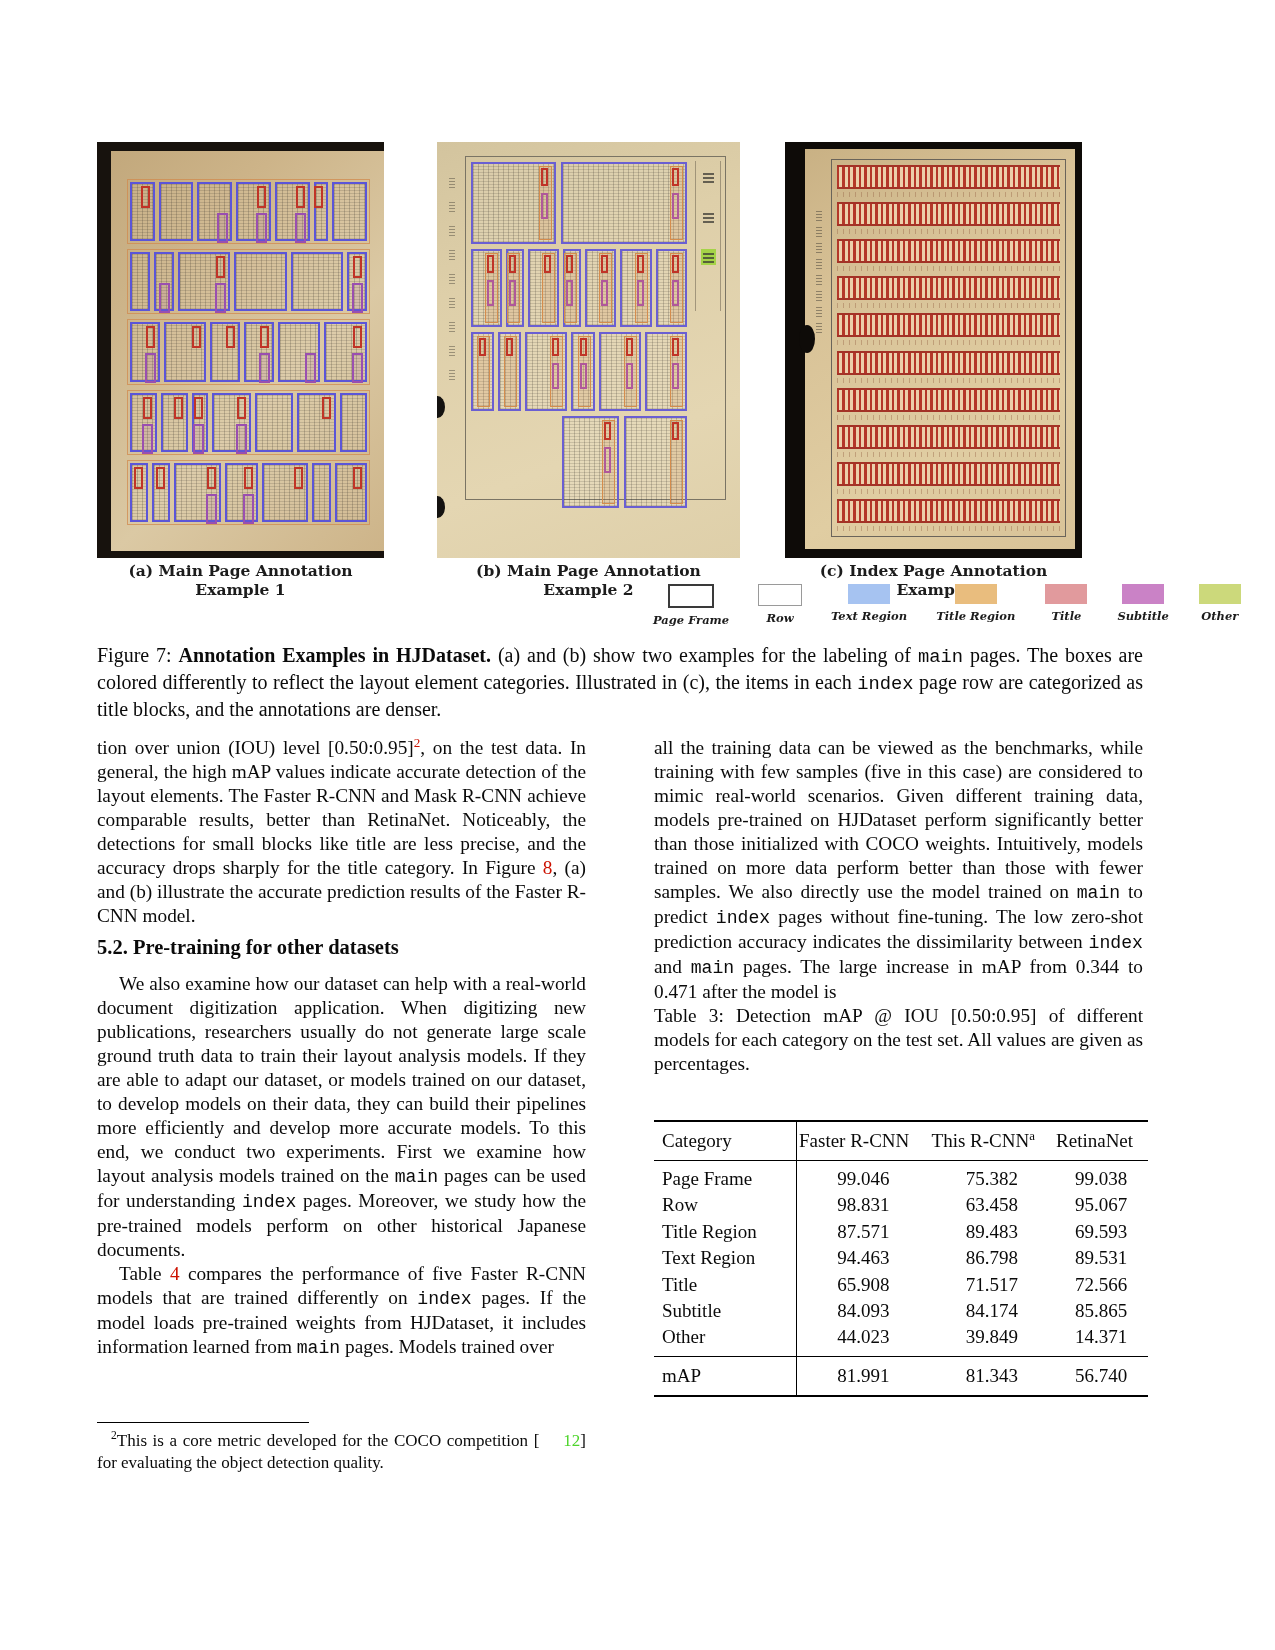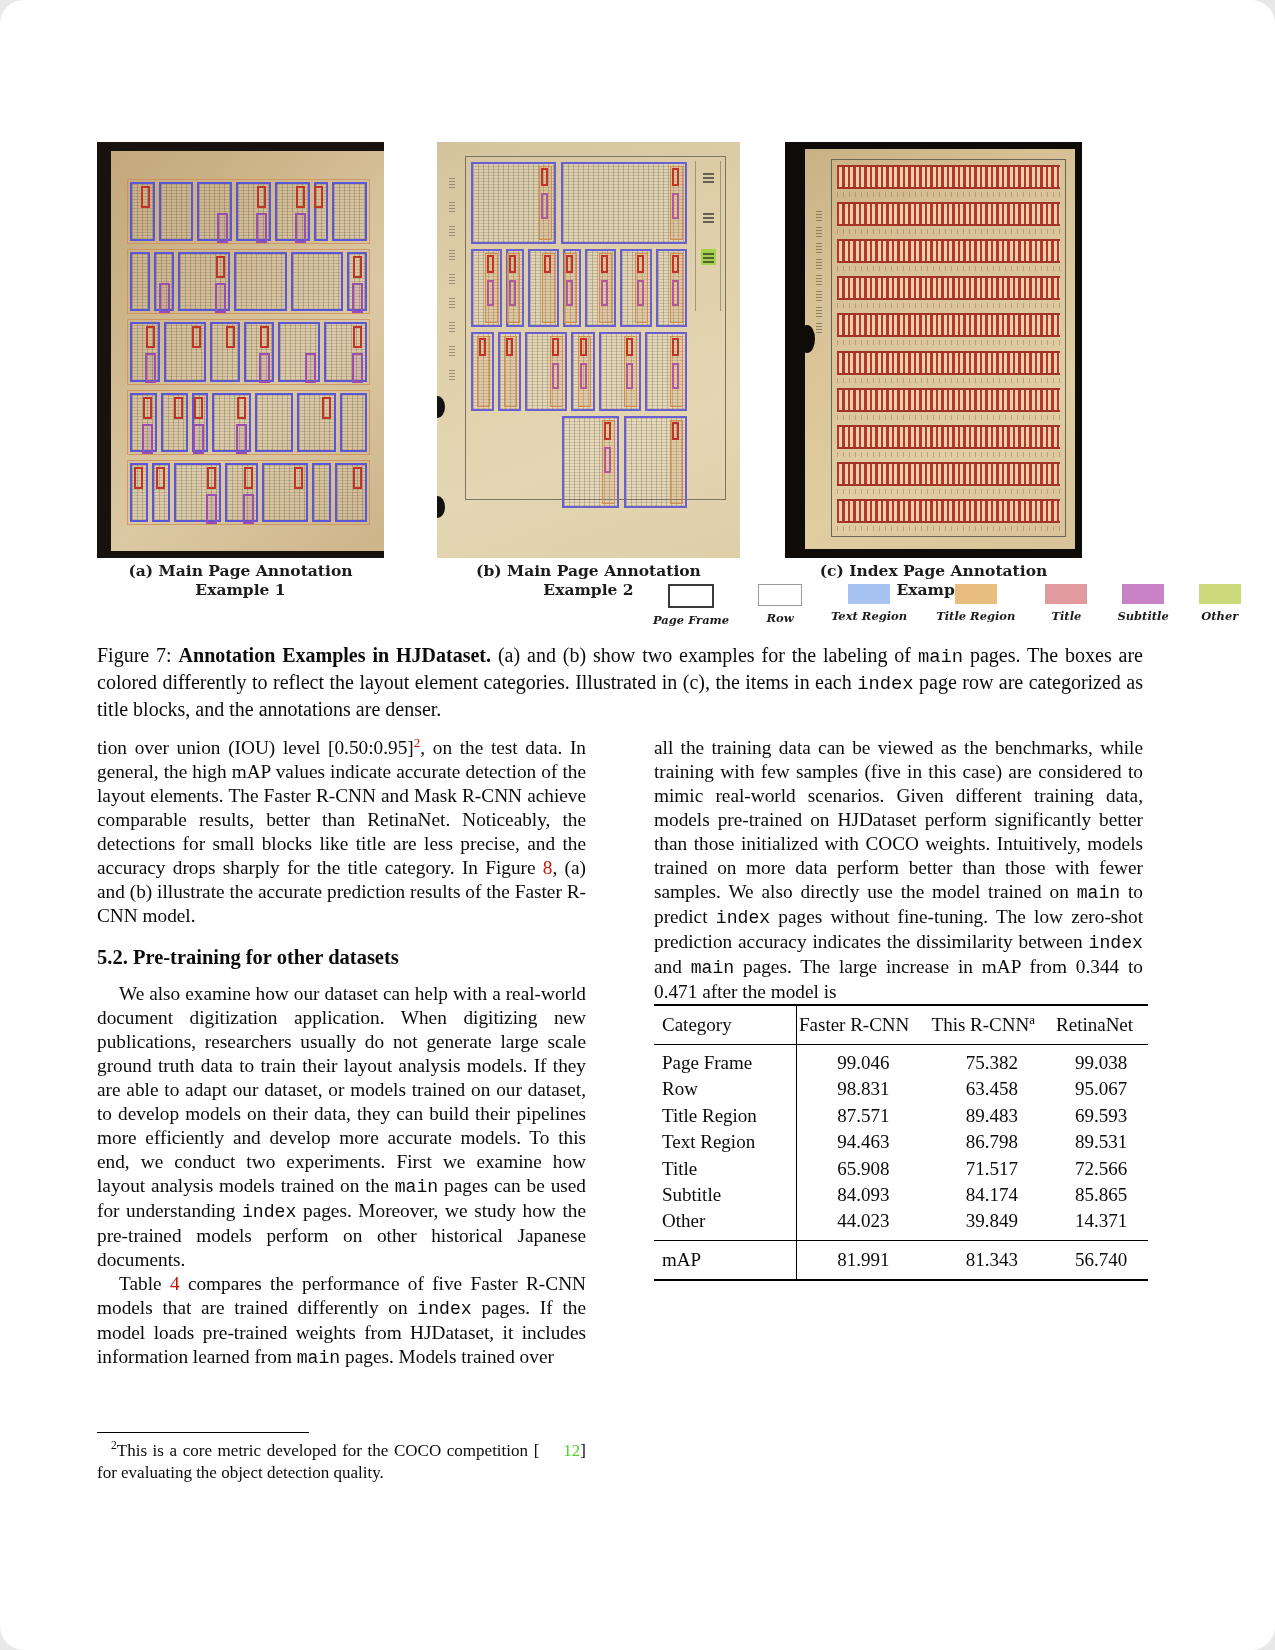--- a/index.html
+++ b/index.html
@@ -1,17 +1,17 @@
 <!DOCTYPE html>
 <html><head>
 <meta charset="utf-8">
 <style>
   html,body{margin:0;padding:0;background:#e8e8e8;}
   .page{position:relative;width:1275px;height:1650px;background:#ffffff;margin:0 auto;
-        font-family:"Liberation Serif",serif;color:#0a0a0a;overflow:hidden;border-radius:24px;}
+        font-family:"Liberation Serif",serif;color:#0a0a0a;overflow:hidden;}
   .content{position:absolute;left:97px;top:0;width:1046px;height:1650px;}
 
   
   .fig{position:absolute;top:142px;height:416px;overflow:hidden;}
   #fig-a{left:0;width:287px;background:#17120d;}
   #fig-b{left:340px;width:303px;background:#cfc2a0;}
   #fig-c{left:688px;width:297px;background:#0e0b08;}
   .fig,.fig *{box-sizing:border-box;}
   .jtext{background-image:
      repeating-linear-gradient(0deg, rgba(52,47,40,.16) 0 1px, transparent 1px 3px),
@@ -34,37 +34,37 @@
   
   .figure-caption{position:absolute;left:0;top:643px;width:1046px;
                   font-size:20px;line-height:25px;text-align:justify;}
 
   
   .col{position:absolute;top:736px;width:489px;font-size:19.3px;line-height:24px;text-align:justify;}
   .col-left{left:0;}
   .col-right{left:557px;}
   .col p{margin:0;}
   p.indent{text-indent:22px;}
-  h2.sec{font-size:20.5px;margin:17px 0 13px 0;text-align:left;}
+  h2.sec{font-size:20.5px;margin:7px 0 13px 0;text-align:left;}
 
   .seg-bold{font-weight:bold;}
   .seg-mono{font-family:"Liberation Mono",monospace;font-size:0.94em;}
   .seg-red{color:#cc1100;}
   .seg-supred{color:#cc1100;}
   .seg-green{color:#4ed42c;margin-left:24px;}
   sup{font-size:0.68em;line-height:0;vertical-align:super;}
 
   
   .footnote{margin-top:62px;font-size:17px;line-height:21.5px;}
   .footnote-rule{width:212px;border-top:1.4px solid #000;margin-bottom:7px;}
   .footnote p{text-indent:14px;}
 
   
   .table-caption{margin-top:30px;font-size:19.3px;line-height:24px;text-align:justify;}
-  table.t3{width:494px;border-collapse:collapse;
+  table.t3{margin-top:44px;width:494px;border-collapse:collapse;
            border-top:2px solid #000;border-bottom:2px solid #000;font-size:19px;}
   table.t3 th{font-weight:normal;border-bottom:1.8px solid #000;padding:7px 2px 7px 2px;}
   table.t3 th:first-child,table.t3 td:first-child{text-align:left;padding-left:8px;width:132px;
            border-right:1px solid #000;}
   table.t3 td{text-align:center;padding:1.2px 2px;}
   table.t3 tbody tr:first-child td{padding-top:6px;}
   table.t3 tbody tr:last-child td{padding-bottom:7px;}
   table.t3 tfoot td{border-top:1px solid #000;padding:7px 2px;}
   table.t3 tfoot td:first-child{padding-left:8px;}
   .table-footnote{margin-top:7px;font-size:16.5px;line-height:21px;text-align:justify;}
@@ -424,20 +424,21 @@
       <p class="indent"><span>We also examine how our dataset can help with a real-world document digitization application. When digitizing new publications, researchers usually do not generate large scale ground truth data to train their layout analysis models. If they are able to adapt our dataset, or models trained on our dataset, to develop models on their data, they can build their pipelines more efficiently and develop more accurate models. To this end, we conduct two experiments. First we examine how layout analysis models trained on the </span><span class="seg-mono">main</span><span> pages can be used for understanding </span><span class="seg-mono">index</span><span> pages. Moreover, we study how the pre-trained models perform on other historical Japanese documents.</span></p>
       <p class="indent"><span>Table </span><span class="seg-red">4</span><span> compares the performance of five Faster R-CNN models that are trained differently on </span><span class="seg-mono">index</span><span> pages. If the model loads pre-trained weights from HJDataset, it includes information learned from </span><span class="seg-mono">main</span><span> pages. Models trained over</span></p>
       <div class="footnote">
         <div class="footnote-rule"></div>
         <p><sup class="seg-sup">2</sup><span>This is a core metric developed for the COCO competition [</span><span class="seg-green">12</span><span>] for evaluating the object detection quality.</span></p>
       </div>
     </div>
 
     <div class="col col-right">
       <p><span>all the training data can be viewed as the benchmarks, while training with few samples (five in this case) are considered to mimic real-world scenarios. Given different training data, models pre-trained on HJDataset perform significantly better than those initialized with COCO weights. Intuitively, models trained on more data perform better than those with fewer samples. We also directly use the model trained on </span><span class="seg-mono">main</span><span> to predict </span><span class="seg-mono">index</span><span> pages without fine-tuning. The low zero-shot prediction accuracy indicates the dissimilarity between </span><span class="seg-mono">index</span><span> and </span><span class="seg-mono">main</span><span> pages. The large increase in mAP from 0.344 to 0.471 after the model is</span></p>
+      <p class="table-caption"><span>Table 3: Detection mAP @ IOU [0.50:0.95] of different models for each category on the test set. All values are given as percentages.</span></p>
       <table class="t3" id="table3">
         <thead>
             <tr>
               <th><span>Category</span></th>
               <th><span>Faster R-CNN</span></th>
               <th><span>This R-CNN</span><sup class="seg-sup">a</sup></th>
               <th><span>RetinaNet</span></th>
             </tr>
           </thead>
         <tbody>

